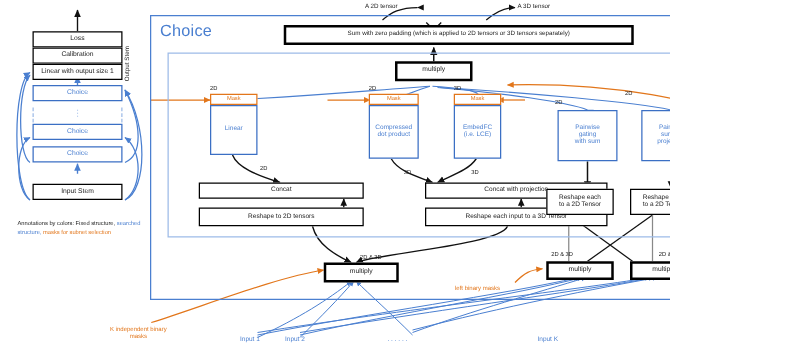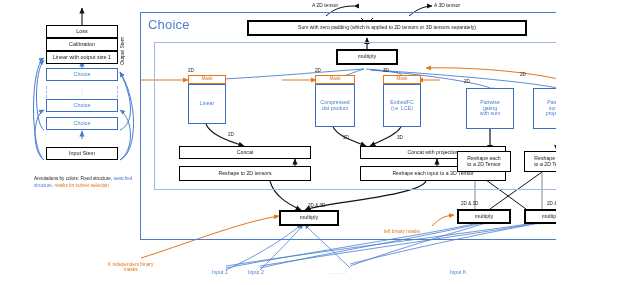--- a/index.html
+++ b/index.html
@@ -2,21 +2,20 @@
 <html><head>
 <meta charset="utf-8">
 <style>
   html,body{margin:0;padding:0;background:#ffffff;}
   #root{
     position:relative;
     width:536px;height:285px;
     background:#ffffff;
     font-family:"Liberation Sans", sans-serif;
     overflow:hidden;
-    margin-left:20px;
   }
   svg#wires{position:absolute;left:0;top:0;width:640px;height:285px;pointer-events:none;}
   .box{
     position:absolute;
     box-sizing:border-box;
     display:flex;align-items:center;justify-content:center;
     text-align:center;
     line-height:1.05;
     background:#ffffff;
   }

